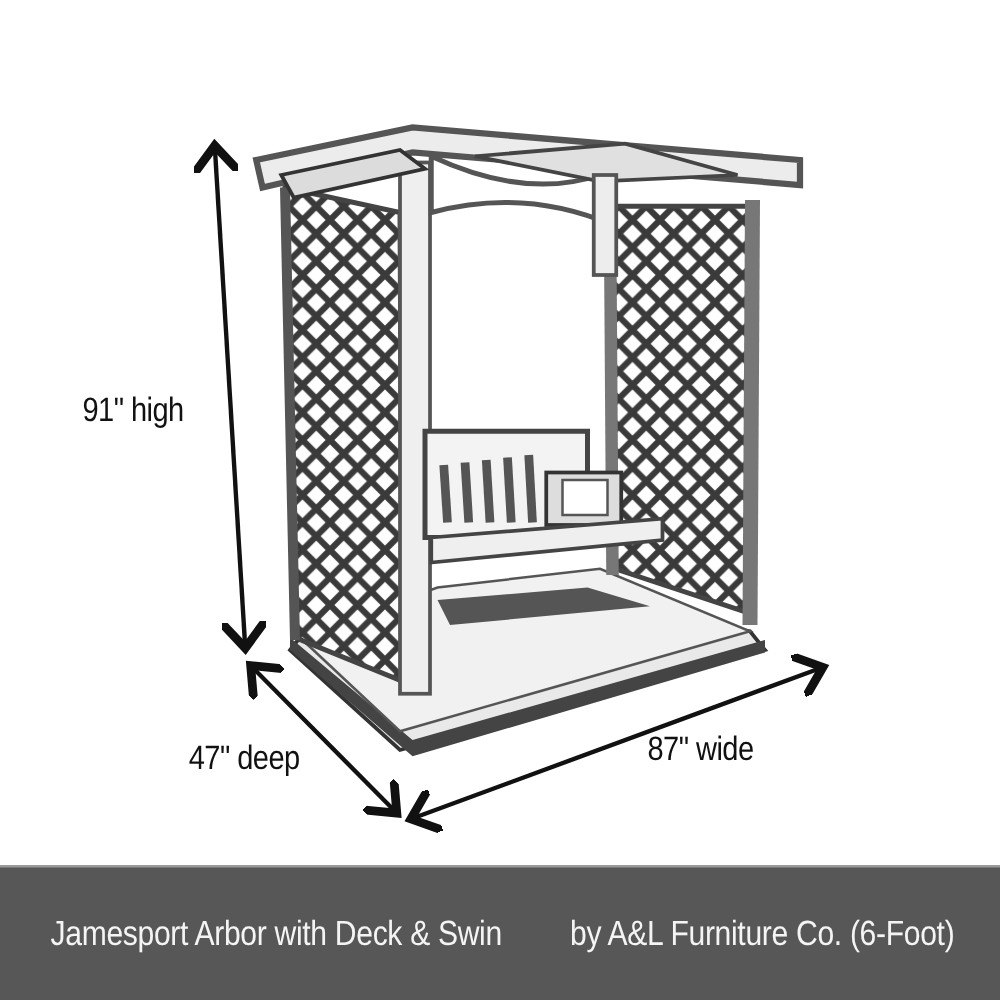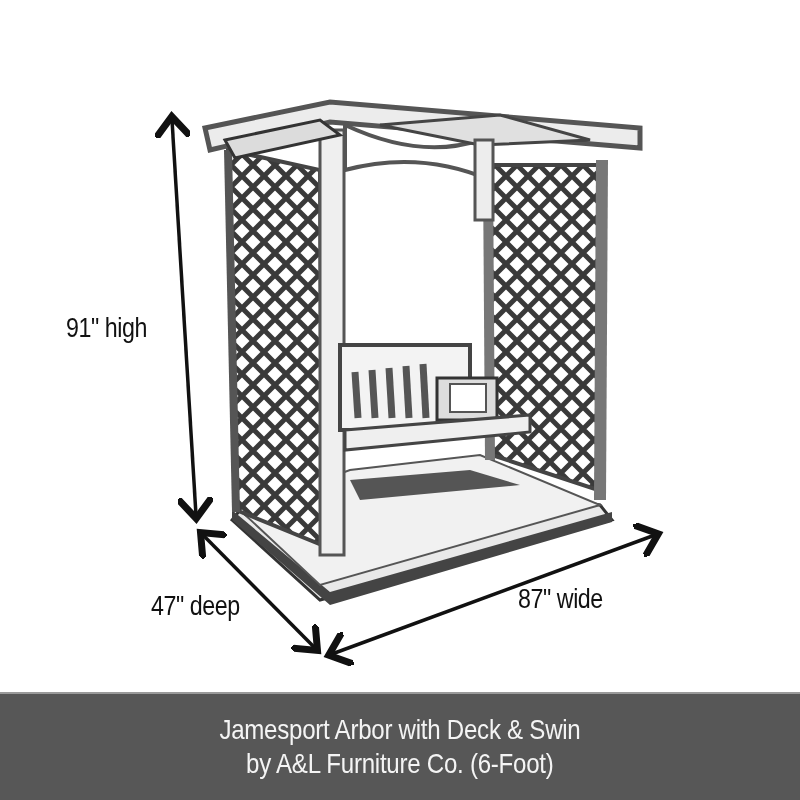--- a/index.html
+++ b/index.html
@@ -12,21 +12,21 @@
       position: absolute; color: #111; font-family: "Liberation Sans", sans-serif;
       font-size: 27px; letter-spacing: -0.5px; transform: scaleX(0.86); transform-origin: left center;
       white-space: nowrap;
     }
     #lbl-height { left: 66px; top: 313px; }
     #lbl-depth { left: 151px; top: 591px; }
     #lbl-width { left: 518px; top: 584px; }
     .banner {
       position: absolute; left: 0; top: 692px; width: 800px; height: 108px;
       background: #575757; border-top: 2px solid #9a9a9a; box-sizing: border-box;
-      display: flex; flex-direction: column; align-items: center; justify-content: center;
+      display: flex; flex-direction: row; align-items: center; justify-content: center;
     }
     .banner-line {
       color: #f4f4f4; font-family: "Liberation Sans", sans-serif; font-size: 28px; line-height: 34px;
       transform: scaleX(0.86); white-space: nowrap; letter-spacing: -0.3px;
     }
     svg { position: absolute; left: 0; top: 0; }
   </style>
 </head>
 <body>
 

